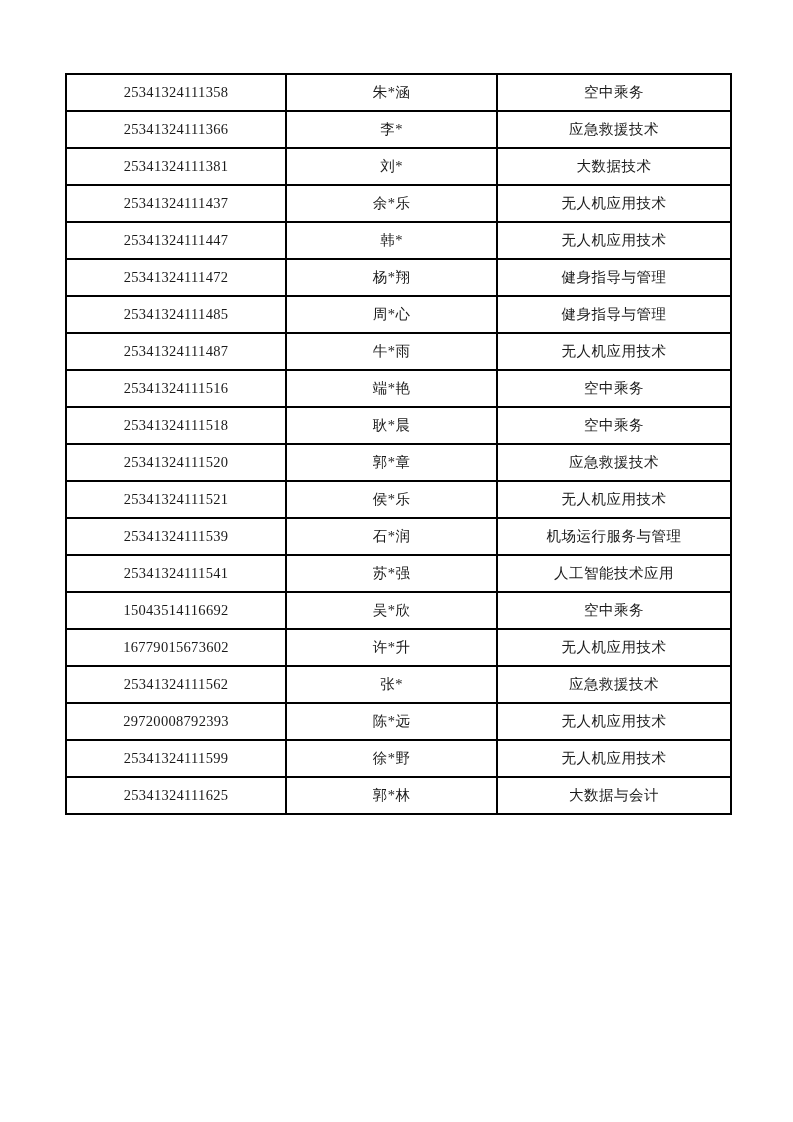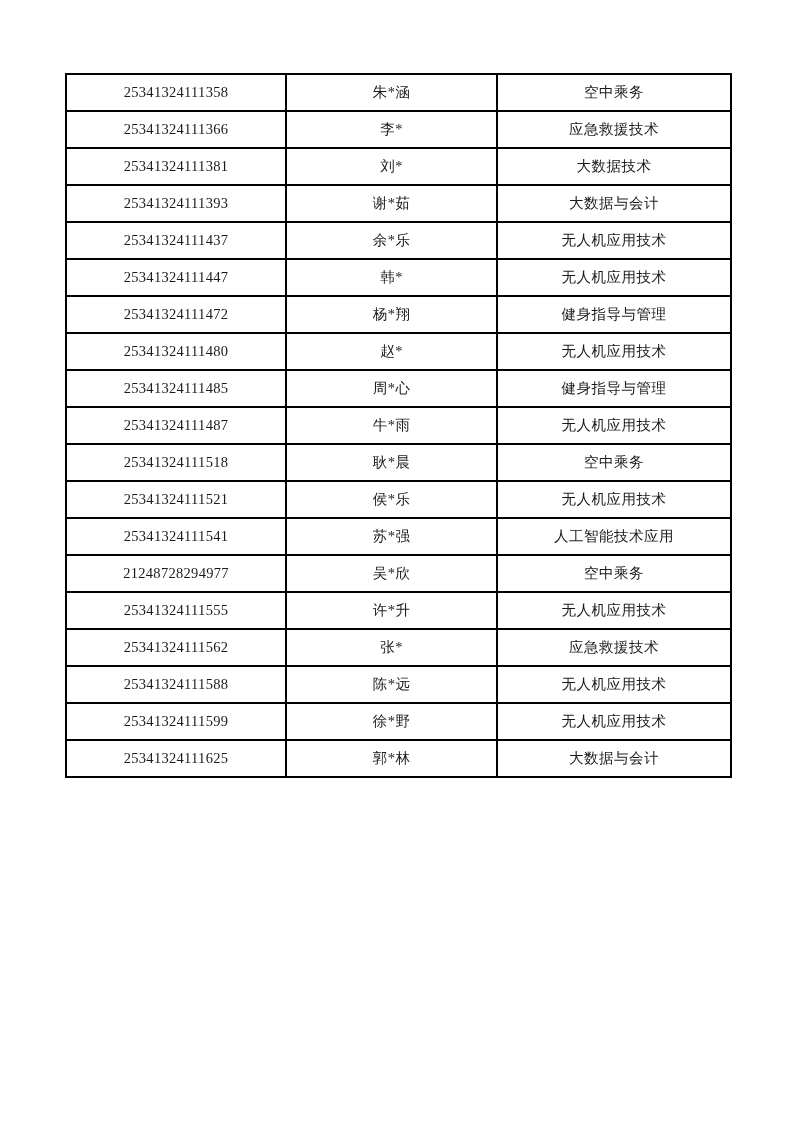--- a/index.html
+++ b/index.html
@@ -78,86 +78,91 @@
           <td class="cell-exam-id">25341324111366</td>
           <td class="cell-name">李*</td>
           <td class="cell-major">应急救援技术</td>
         </tr>
         <tr>
           <td class="cell-exam-id">25341324111381</td>
           <td class="cell-name">刘*</td>
           <td class="cell-major">大数据技术</td>
         </tr>
         <tr>
-          <td class="cell-exam-id">25341324111393</td>
-          <td class="cell-name">谢*茹</td>
-          <td class="cell-major">大数据与会计</td>
-        </tr>
-        <tr>
           <td class="cell-exam-id">25341324111437</td>
           <td class="cell-name">余*乐</td>
           <td class="cell-major">无人机应用技术</td>
         </tr>
         <tr>
           <td class="cell-exam-id">25341324111447</td>
           <td class="cell-name">韩*</td>
           <td class="cell-major">无人机应用技术</td>
         </tr>
         <tr>
           <td class="cell-exam-id">25341324111472</td>
           <td class="cell-name">杨*翔</td>
           <td class="cell-major">健身指导与管理</td>
         </tr>
         <tr>
-          <td class="cell-exam-id">25341324111480</td>
-          <td class="cell-name">赵*</td>
-          <td class="cell-major">无人机应用技术</td>
-        </tr>
-        <tr>
           <td class="cell-exam-id">25341324111485</td>
           <td class="cell-name">周*心</td>
           <td class="cell-major">健身指导与管理</td>
         </tr>
         <tr>
           <td class="cell-exam-id">25341324111487</td>
           <td class="cell-name">牛*雨</td>
           <td class="cell-major">无人机应用技术</td>
         </tr>
         <tr>
+          <td class="cell-exam-id">25341324111516</td>
+          <td class="cell-name">端*艳</td>
+          <td class="cell-major">空中乘务</td>
+        </tr>
+        <tr>
           <td class="cell-exam-id">25341324111518</td>
           <td class="cell-name">耿*晨</td>
           <td class="cell-major">空中乘务</td>
+        </tr>
+        <tr>
+          <td class="cell-exam-id">25341324111520</td>
+          <td class="cell-name">郭*章</td>
+          <td class="cell-major">应急救援技术</td>
         </tr>
         <tr>
           <td class="cell-exam-id">25341324111521</td>
           <td class="cell-name">侯*乐</td>
           <td class="cell-major">无人机应用技术</td>
         </tr>
         <tr>
+          <td class="cell-exam-id">25341324111539</td>
+          <td class="cell-name">石*润</td>
+          <td class="cell-major">机场运行服务与管理</td>
+        </tr>
+        <tr>
           <td class="cell-exam-id">25341324111541</td>
           <td class="cell-name">苏*强</td>
           <td class="cell-major">人工智能技术应用</td>
         </tr>
         <tr>
-          <td class="cell-exam-id">21248728294977</td>
+          <td class="cell-exam-id">15043514116692</td>
           <td class="cell-name">吴*欣</td>
           <td class="cell-major">空中乘务</td>
         </tr>
         <tr>
-          <td class="cell-exam-id">25341324111555</td>
+          <td class="cell-exam-id">16779015673602</td>
           <td class="cell-name">许*升</td>
           <td class="cell-major">无人机应用技术</td>
         </tr>
         <tr>
           <td class="cell-exam-id">25341324111562</td>
           <td class="cell-name">张*</td>
           <td class="cell-major">应急救援技术</td>
         </tr>
         <tr>
-          <td class="cell-exam-id">25341324111588</td>
+          <td class="cell-exam-id">29720008792393</td>
           <td class="cell-name">陈*远</td>
           <td class="cell-major">无人机应用技术</td>
         </tr>
         <tr>
           <td class="cell-exam-id">25341324111599</td>
           <td class="cell-name">徐*野</td>
           <td class="cell-major">无人机应用技术</td>
         </tr>
         <tr>
           <td class="cell-exam-id">25341324111625</td>

